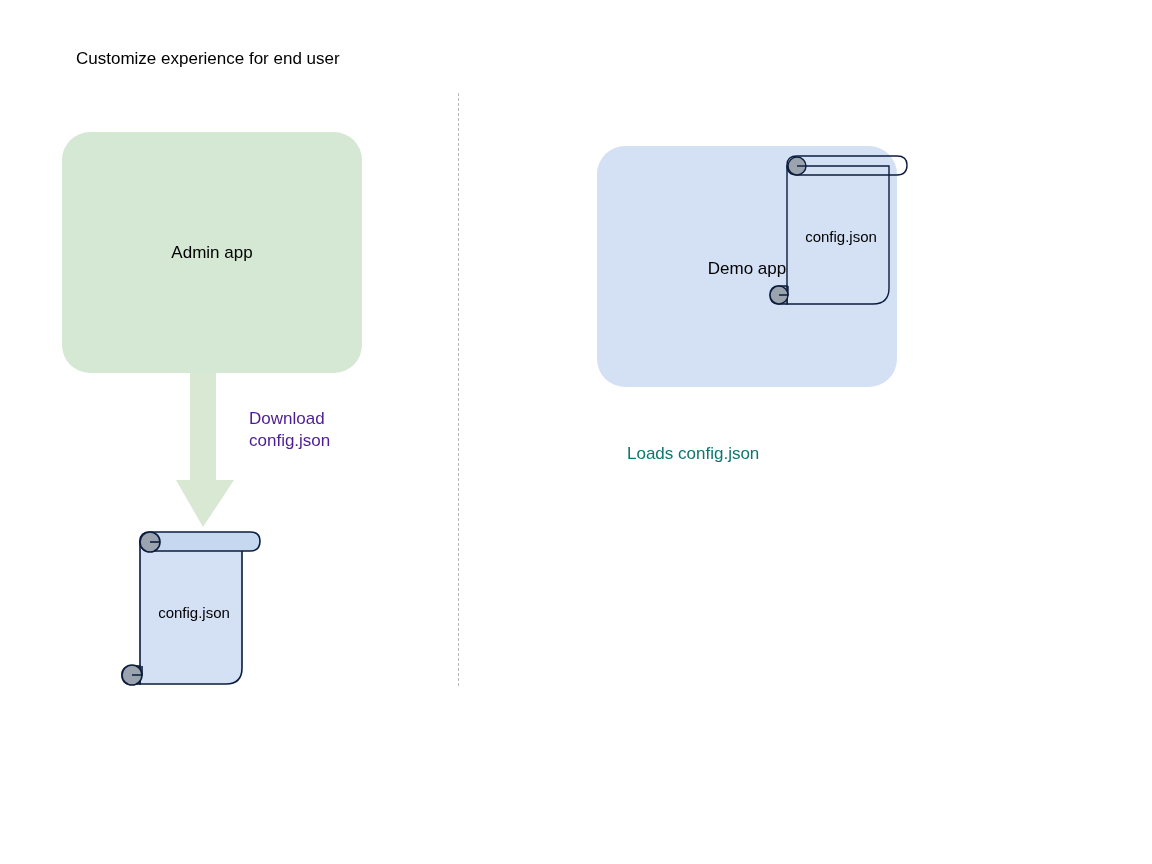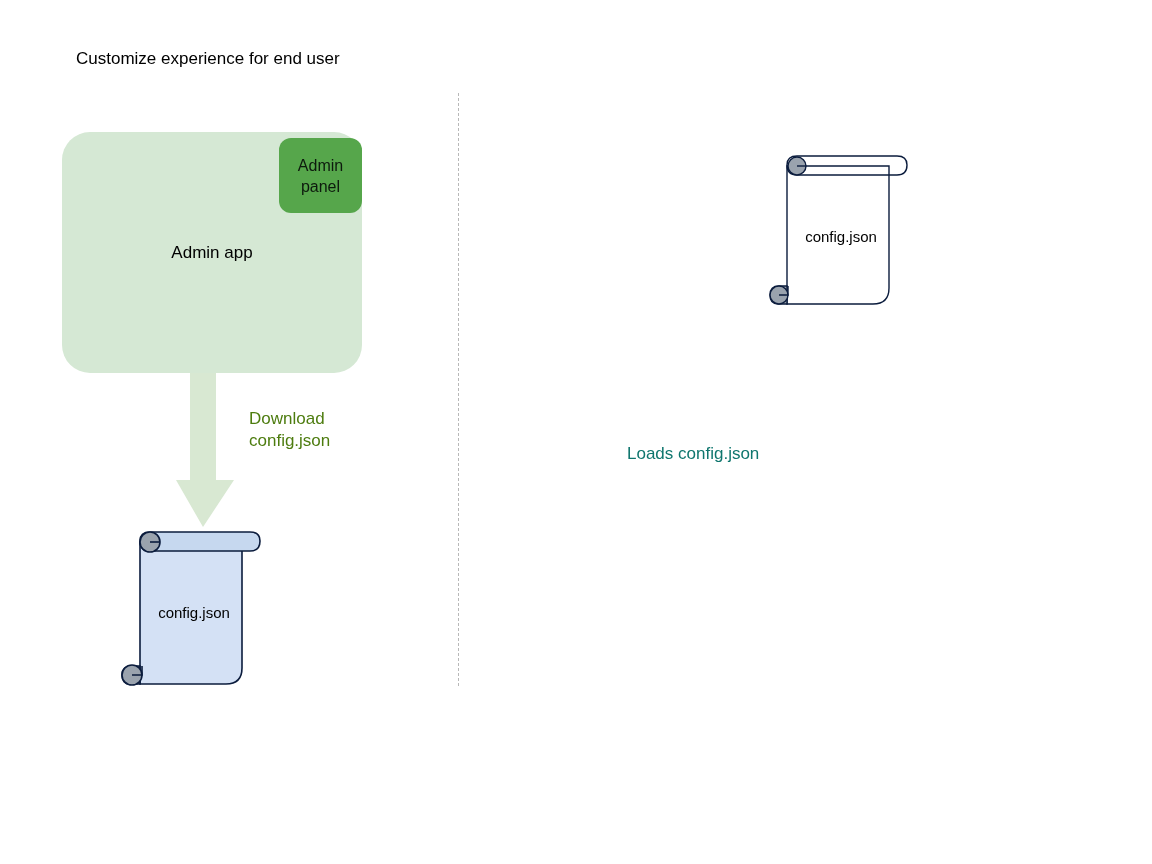--- a/index.html
+++ b/index.html
@@ -70,21 +70,21 @@
     color: #000000;
     white-space: nowrap;
   }
 
   
   .arrow svg { display: block; }
   .arrow-label {
     position: absolute;
     font-size: 17px;
     line-height: 22px;
-    color: #4d7c0f;
+    color: #4c1d95;
     white-space: nowrap;
   }
 
   
   .divider {
     border-left: 1px dashed #b8b8b8;
   }
 
   
   .caption {
@@ -112,44 +112,41 @@
 
   <div class="abs arrow-label" style="left:249px; top:408px;">
     <div>Download</div>
     <div>config.json</div>
   </div>
 
   <div class="abs app-box" style="left:62px; top:132px; width:300px; height:241px; background:#d5e8d4;">
     <div class="app-box-label" style="top:111px;">Admin app</div>
   </div>
 
-  <div class="abs panel-chip" style="left:279px; top:138px; width:83px; height:75px; background:#56a64b;">
-    <div>
-      <div>Admin</div>
-      <div>panel</div>
-    </div>
-  </div>
 
   <div class="doc" style="left:124px; top:530px;">
     <svg width="140" height="160" viewBox="0 0 140 160">
 
       <path d="M 16 12 L 118 12 L 118 138 Q 118 154 102 154 L 16 154 Z" fill="#d4e1f5" stroke="#0b1c3d" stroke-width="1.6"></path>
 
       <path d="M 26 2 L 126 2 Q 136 2 136 11 Q 136 21 126 21 L 26 21 Q 16 21 16 11 Q 16 2 26 2 Z" fill="#c6d8ef" stroke="#0b1c3d" stroke-width="1.6"></path>
 
       <circle cx="26" cy="12" r="10" fill="#9aa3ae" stroke="#0b1c3d" stroke-width="1.6"></circle>
       <path d="M 26 12 L 36 12" stroke="#0b1c3d" stroke-width="1.6" fill="none"></path>
 
       <path d="M 16 136 L 16 154 L 6 154 Q -2 154 -2 145 Q -2 136 8 136 Z" fill="#9aa3ae" stroke="#0b1c3d" stroke-width="1.6"></path>
       <circle cx="8" cy="145" r="10" fill="#9aa3ae" stroke="#0b1c3d" stroke-width="1.6"></circle>
       <path d="M 8 145 L 18 145 L 18 136" stroke="#0b1c3d" stroke-width="1.6" fill="none"></path>
     </svg>
     <div class="doc-label" style="left:0; top:74px; width:140px;">config.json</div>
   </div>
 
+  <div class="abs app-box" style="left:597px; top:146px; width:300px; height:241px; background:#d4e1f5;">
+    <div class="app-box-label" style="top:113px;">Demo app</div>
+  </div>
 
   <div class="doc" style="left:771px; top:154px;">
     <svg width="140" height="160" viewBox="0 0 140 160">
 
       <path d="M 16 12 L 118 12 L 118 134 Q 118 150 102 150 L 16 150 Z" fill="none" stroke="#0b1c3d" stroke-width="1.4"></path>
 
       <path d="M 26 2 L 126 2 Q 136 2 136 11 Q 136 21 126 21 L 26 21 Q 16 21 16 11 Q 16 2 26 2 Z" fill="none" stroke="#0b1c3d" stroke-width="1.4"></path>
 
       <circle cx="26" cy="12" r="9" fill="#9aa3ae" stroke="#0b1c3d" stroke-width="1.4"></circle>
       <path d="M 26 12 L 35 12" stroke="#0b1c3d" stroke-width="1.4" fill="none"></path>

